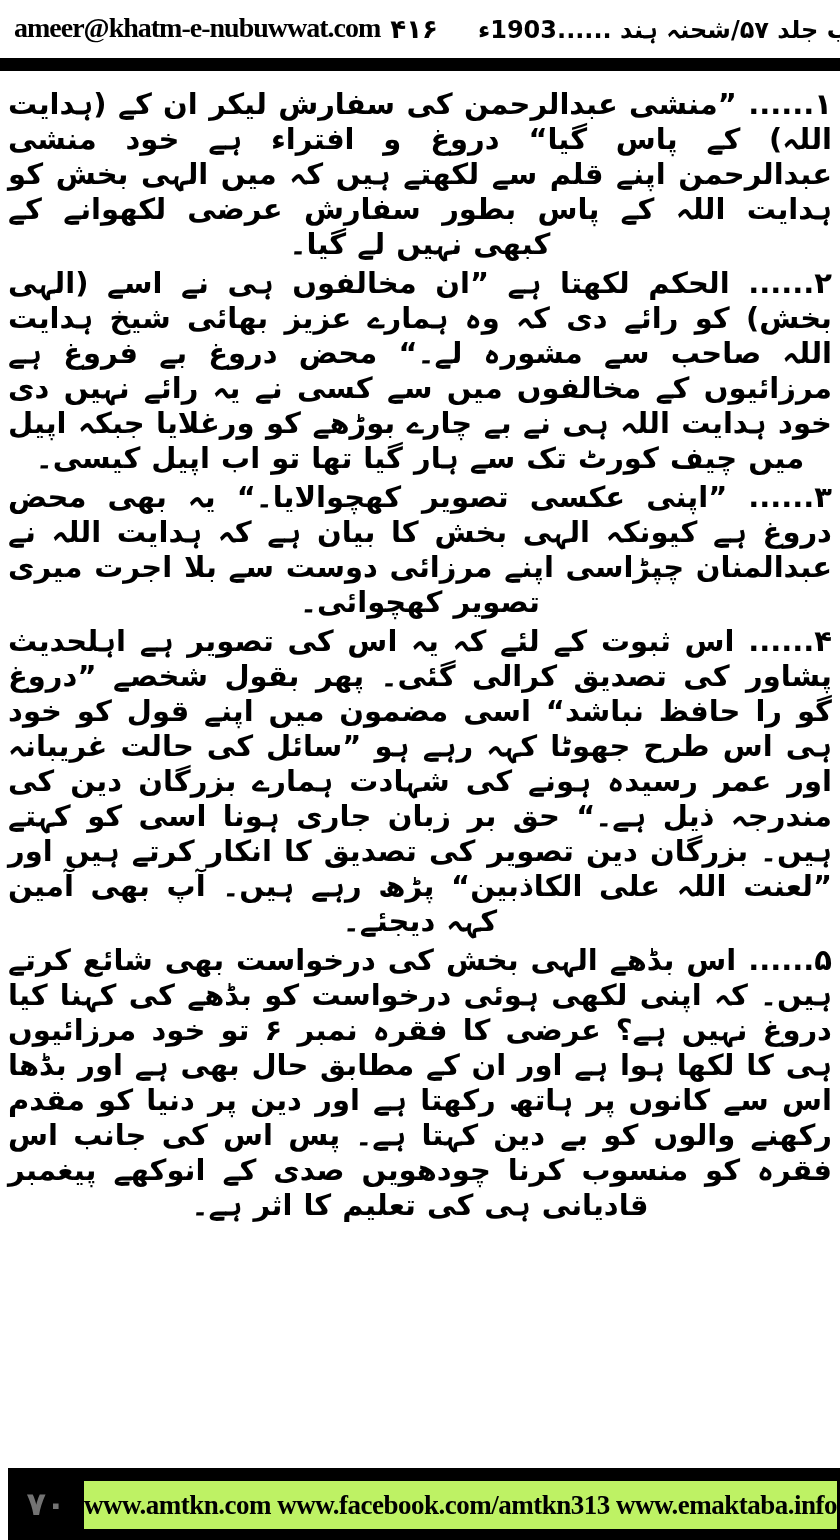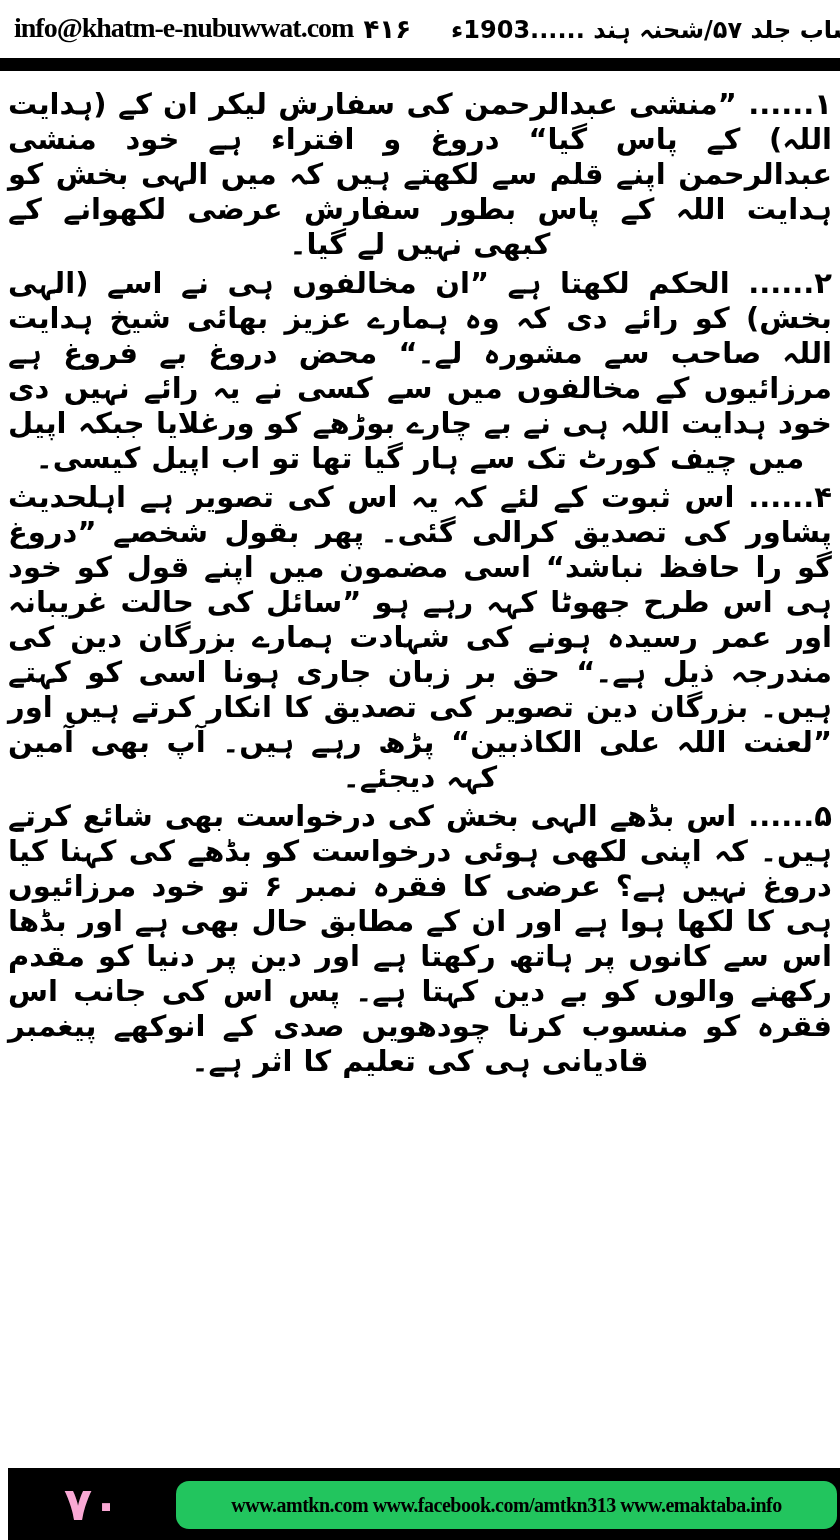--- a/index.html
+++ b/index.html
@@ -37,46 +37,47 @@
     text-align:justify; text-align-last:center;
     margin-bottom:4px; word-spacing:1px;
   }
   .pnum { letter-spacing:1px; }
   
   .footer {
     position:absolute; bottom:0; left:8px; right:0; height:72px;
     background:#000; display:flex; align-items:stretch;
   }
   .pagebox {
-    width:168px; color:#f9a8d4; font-size:46px; font-weight:bold;
+    width:168px; color:#737373; font-size:32px; font-weight:bold;
     display:flex; align-items:center; justify-content:center;border-radius:15px;
   }
   .links {
-    flex:1; background:#22c55e; margin:13px 3px 11px 0;
+    flex:1; background:#bef264; margin:13px 3px 11px 0;
     display:flex; align-items:center; justify-content:center;
     font-family:"Liberation Serif", serif; font-weight:bold;
-    font-size:20px; letter-spacing:-0.5px; white-space:nowrap;border-radius:13px;
+    font-size:27px; letter-spacing:-0.5px; white-space:nowrap;
   }
 </style>
 </head>
 <body>
 
 <div class="page">
 
   <div class="header">
-    <div class="email">info@khatm-e-nubuwwat.com</div>
+    <div class="email">ameer@khatm-e-nubuwwat.com</div>
     <div class="pagenum">۴۱۶</div>
     <div class="title" dir="rtl">احتساب جلد ۵۷/شحنہ ہند ......1903ء</div>
   </div>
 
   <div class="rule"></div>
 
   <div class="body" id="paragraphs" dir="rtl">
       <p class="para"><span class="pnum">۱...... </span><span>”منشی عبدالرحمن کی سفارش لیکر ان کے (ہدایت اللہ) کے پاس گیا“ دروغ و افتراء ہے خود منشی عبدالرحمن اپنے قلم سے لکھتے ہیں کہ میں الہی بخش کو ہدایت اللہ کے پاس بطور سفارش عرضی لکھوانے کے کبھی نہیں لے گیا۔</span></p>
       <p class="para"><span class="pnum">۲...... </span><span>الحکم لکھتا ہے ”ان مخالفوں ہی نے اسے (الہی بخش) کو رائے دی کہ وہ ہمارے عزیز بھائی شیخ ہدایت اللہ صاحب سے مشورہ لے۔“ محض دروغ بے فروغ ہے مرزائیوں کے مخالفوں میں سے کسی نے یہ رائے نہیں دی خود ہدایت اللہ ہی نے بے چارے بوڑھے کو ورغلایا جبکہ اپیل میں چیف کورٹ تک سے ہار گیا تھا تو اب اپیل کیسی۔</span></p>
+      <p class="para"><span class="pnum">۳...... </span><span>”اپنی عکسی تصویر کھچوالایا۔“ یہ بھی محض دروغ ہے کیونکہ الہی بخش کا بیان ہے کہ ہدایت اللہ نے عبدالمنان چپڑاسی اپنے مرزائی دوست سے بلا اجرت میری تصویر کھچوائی۔</span></p>
       <p class="para"><span class="pnum">۴...... </span><span>اس ثبوت کے لئے کہ یہ اس کی تصویر ہے اہلحدیث پشاور کی تصدیق کرالی گئی۔ پھر بقول شخصے ”دروغ گو را حافظ نباشد“ اسی مضمون میں اپنے قول کو خود ہی اس طرح جھوٹا کہہ رہے ہو ”سائل کی حالت غریبانہ اور عمر رسیدہ ہونے کی شہادت ہمارے بزرگان دین کی مندرجہ ذیل ہے۔“ حق بر زبان جاری ہونا اسی کو کہتے ہیں۔ بزرگان دین تصویر کی تصدیق کا انکار کرتے ہیں اور ”لعنت اللہ علی الکاذبین“ پڑھ رہے ہیں۔ آپ بھی آمین کہہ دیجئے۔</span></p>
       <p class="para"><span class="pnum">۵...... </span><span>اس بڈھے الہی بخش کی درخواست بھی شائع کرتے ہیں۔ کہ اپنی لکھی ہوئی درخواست کو بڈھے کی کہنا کیا دروغ نہیں ہے؟ عرضی کا فقرہ نمبر ۶ تو خود مرزائیوں ہی کا لکھا ہوا ہے اور ان کے مطابق حال بھی ہے اور بڈھا اس سے کانوں پر ہاتھ رکھتا ہے اور دین پر دنیا کو مقدم رکھنے والوں کو بے دین کہتا ہے۔ پس اس کی جانب اس فقرہ کو منسوب کرنا چودھویں صدی کے انوکھے پیغمبر قادیانی ہی کی تعلیم کا اثر ہے۔</span></p>
     </div>
 
   <div class="footer">
     <div class="pagebox">۷۰</div>
     <div class="links">www.amtkn.com www.facebook.com/amtkn313 www.emaktaba.info</div>
   </div>
 
 </div>

